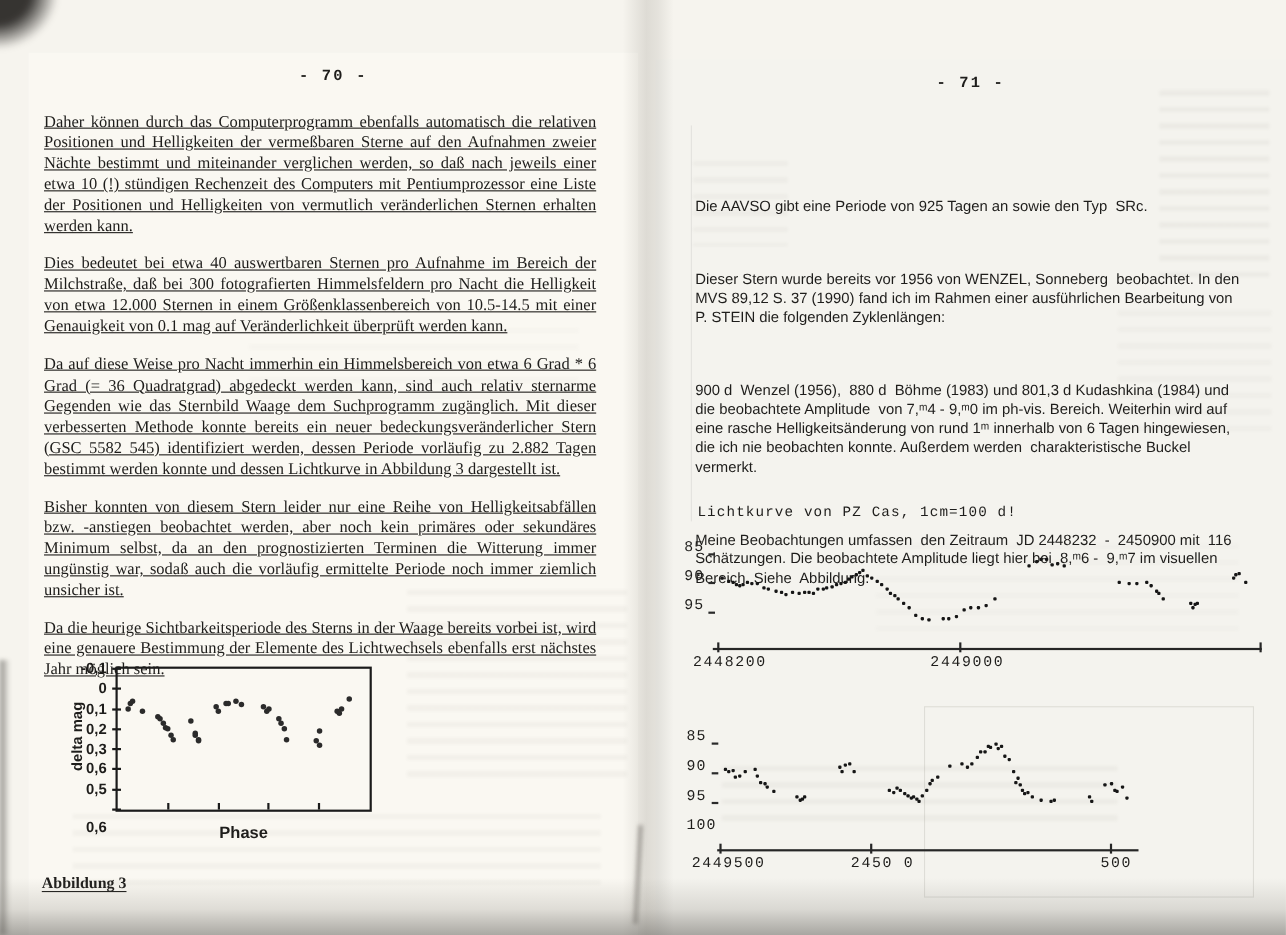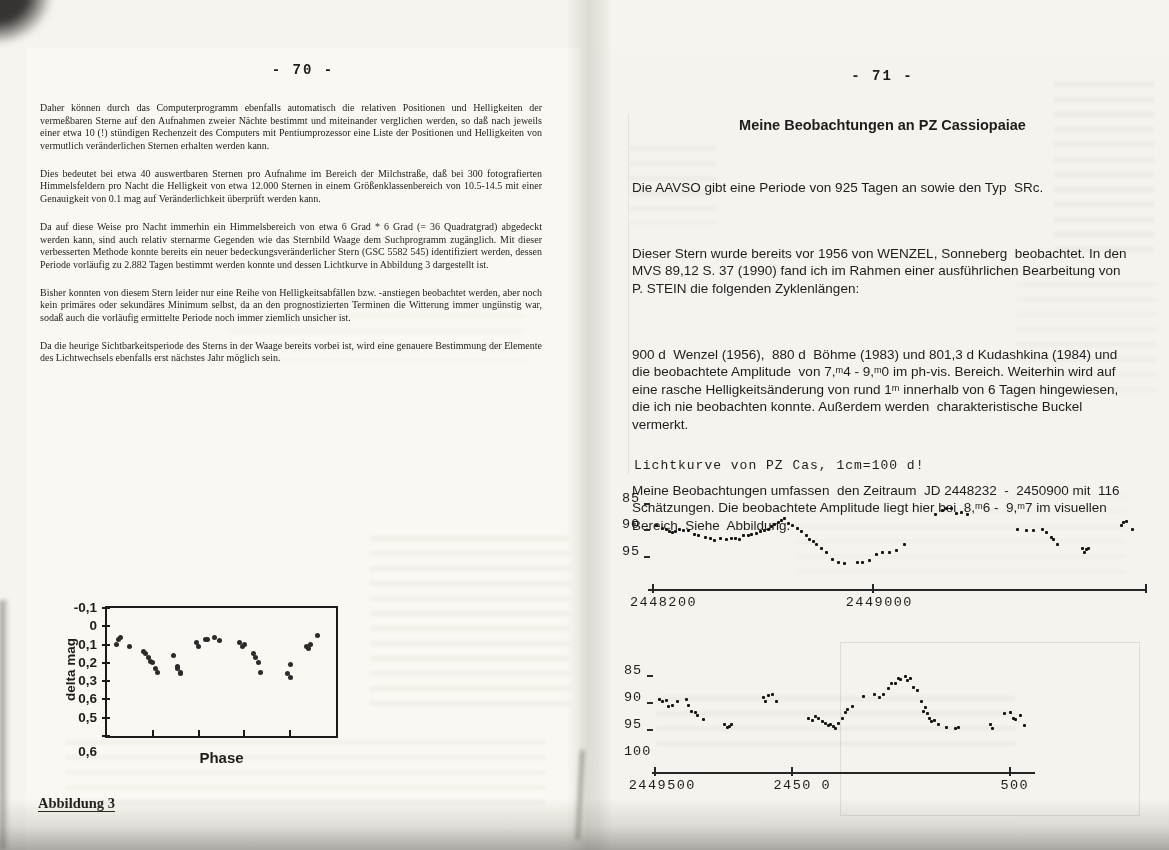--- a/index.html
+++ b/index.html
@@ -6,21 +6,21 @@
   body{width:1169px;height:850px;position:relative;overflow:hidden;
        background:#f6f4ee;color:#1e1d1b;font-family:"Liberation Sans",sans-serif;}
   .page{position:absolute;margin-top:48px;}
   #page-left{left:26px;top:0;width:554px;height:820px;background:#faf8f2;}
   #page-right{left:596px;top:6px;width:573px;height:840px;background:#f4f3ee;}
 
   
   .pnum{position:absolute;top:14px;left:0;width:100%;text-align:center;
         font-family:"Liberation Mono",monospace;font-weight:bold;font-size:14px;letter-spacing:2px;}
   #left-text{position:absolute;left:14px;top:54px;width:502px;
-        font-family:"Liberation Serif",serif;font-size:10px;line-height:1.27;text-align:justify;}
+        font-family:"Liberation Serif",serif;font-size:15px;line-height:1.27;text-align:justify;text-decoration:underline;}
   #left-text p{margin:0 0 15px 0;}
   #gsc-title{position:absolute;left:64px;top:499px;width:260px;text-align:center;
         font-weight:bold;font-size:21px;letter-spacing:.5px;}
   #gsc-ylabel{position:absolute;left:-6px;top:614px;width:100px;text-align:center;
         font-weight:bold;font-size:13.5px;transform:rotate(-90deg);}
   #chart-gsc{position:absolute;left:79px;top:558px;width:229px;height:128px;
         border:2px solid #1b1b1b;background:transparent;}
   #gsc-xlabel{position:absolute;left:79px;top:701px;width:233px;text-align:center;
         font-weight:bold;font-size:15px;}
   #gsc-caption{position:absolute;left:12px;top:747px;font-family:"Liberation Serif",serif;
@@ -149,21 +149,20 @@
 <div class="page" id="page-right">
   <div id="rp-edge"></div>
   <div class="smudge" style="left:34px;top:92px;width:86px;height:78px;opacity:.16;"></div>
   <div class="smudge" style="left:458px;top:28px;width:100px;height:170px;opacity:.20;"></div>
   <div class="smudge" style="left:420px;top:228px;width:140px;height:110px;opacity:.12;"></div>
   <div class="smudge" style="left:60px;top:642px;width:360px;height:58px;opacity:.18;"></div>
   <div class="smudge" style="left:200px;top:440px;width:330px;height:80px;opacity:.08;"></div>
   <div class="ghostbox" style="left:244px;top:588px;width:298px;height:172px;"></div>
 
   <div class="pnum">- 71 -</div>
-  <div id="rp-title">Meine Beobachtungen an PZ Cassiopaiae</div>
 
   <div id="right-text">
     <p>Die AAVSO gibt eine Periode von 925 Tagen an sowie den Typ  SRc.</p>
     <p>Dieser Stern wurde bereits vor 1956 von WENZEL, Sonneberg  beobachtet. In den MVS 89,12 S. 37 (1990) fand ich im Rahmen einer ausführlichen Bearbeitung von P. STEIN die folgenden Zyklenlängen:</p>
     <p>900 d  Wenzel (1956),  880 d  Böhme (1983) und 801,3 d Kudashkina (1984) und die beobachtete Amplitude  von 7,ᵐ4 - 9,ᵐ0 im ph-vis. Bereich. Weiterhin wird auf eine rasche Helligkeitsänderung von rund 1ᵐ innerhalb von 6 Tagen hingewiesen, die ich nie beobachten konnte. Außerdem werden  charakteristische Buckel vermerkt.</p>
     <p>Meine Beobachtungen umfassen  den Zeitraum  JD 2448232  -  2450900 mit  116 Schätzungen. Die beobachtete Amplitude liegt hier bei  8,ᵐ6 -  9,ᵐ7 im visuellen Bereich. Siehe  Abbildung.</p>
   </div>
 
   <div id="lc-label">Lichtkurve von PZ Cas, 1cm=100 d!</div>
   <div id="chart-pz1">

